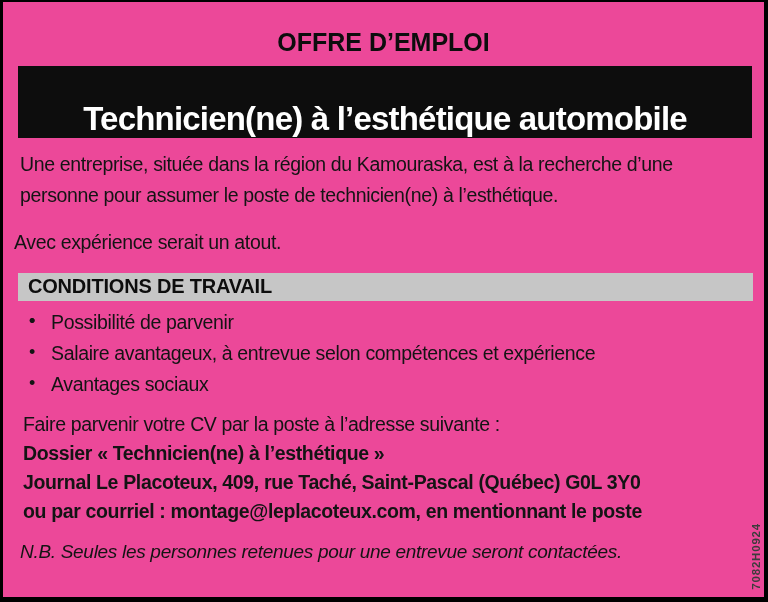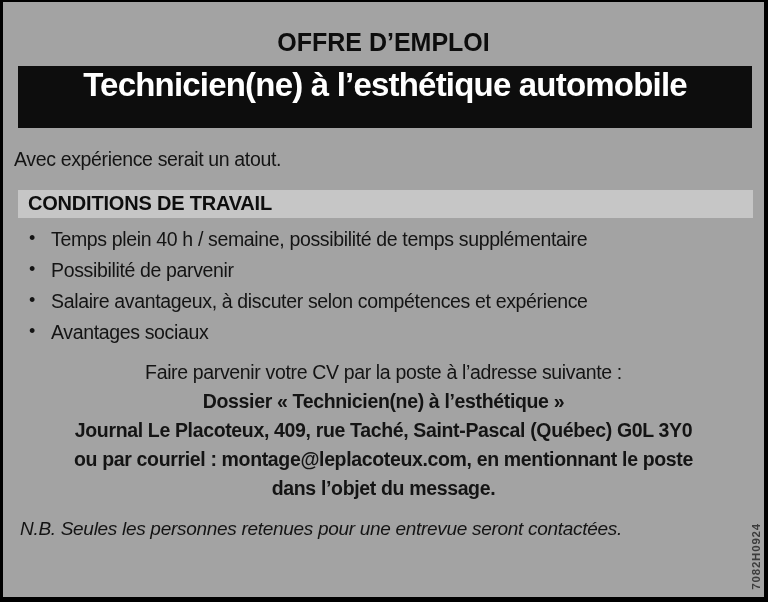--- a/index.html
+++ b/index.html
@@ -15,37 +15,37 @@
     color: #141414;
     overflow: hidden;
   }
   .ad-frame {
     position: absolute;
     inset: 0;
     box-sizing: border-box;
     border-style: solid;
     border-color: #000000;
     border-width: 2px 4px 5px 3px;
-    background: #a3a3a3;
+    background: #ec4899;
   }
   .kicker {
     margin-top: 26px;
     text-align: center;
     font-size: 25px;
     font-weight: bold;
     letter-spacing: 0px;
     color: #0d0d0d;
   }
   .banner {
     margin: 9px 12px 0 15px;
-    height: 62px;
+    height: 72px;
     background: #0d0d0d;
     color: #ffffff;
     display: flex;
-    align-items: flex-start;
+    align-items: flex-end;
     justify-content: center;
     font-size: 33px;
     font-weight: bold;
     letter-spacing: -0.8px;
   }
   .body-text {
     font-size: 19.5px;
     letter-spacing: -0.35px;
     line-height: 31px;
   }
@@ -77,21 +77,20 @@
     line-height: 22px;
   }
   .conditions-list .bullet {
     position: absolute;
     left: 9px;
     top: -1px;
     font-size: 18px;
   }
   .apply-block {
     margin: 15px 20px 0 20px;
-    text-align: center;
     line-height: 29px;
   }
   .apply-block .bold-line {
     font-weight: bold;
   }
   .footnote {
     margin: 15px 18px 0 17px;
     font-style: italic;
     font-size: 19px;
     letter-spacing: -0.3px;
@@ -112,49 +111,48 @@
 <body>
 
 <div class="ad-frame">
 
   <div class="kicker">OFFRE D’EMPLOI</div>
 
   <div class="banner">
     <span>Technicien(ne) à l’esthétique automobile</span>
   </div>
 
+  <p class="intro body-text">Une entreprise, située dans la région du Kamouraska, est à la recherche d’une personne pour assumer le poste de technicien(ne) à l’esthétique.</p>
 
   <p class="experience body-text">Avec expérience serait un atout.</p>
 
   <div class="conditions-bar">CONDITIONS DE TRAVAIL</div>
 
   <ul class="conditions-list body-text">
     <li>
       <span class="bullet">•</span>
-      <span>Temps plein 40 h / semaine, possibilité de temps supplémentaire</span>
     </li>
     <li>
       <span class="bullet">•</span>
       <span>Possibilité de parvenir</span>
     </li>
     <li>
       <span class="bullet">•</span>
-      <span>Salaire avantageux, à discuter selon compétences et expérience</span>
+      <span>Salaire avantageux, à entrevue selon compétences et expérience</span>
     </li>
     <li>
       <span class="bullet">•</span>
       <span>Avantages sociaux</span>
     </li>
   </ul>
 
   <div class="apply-block body-text">
     <div>Faire parvenir votre CV par la poste à l’adresse suivante :</div>
     <div class="bold-line">Dossier « Technicien(ne) à l’esthétique »</div>
     <div class="bold-line">Journal Le Placoteux, 409, rue Taché, Saint-Pascal (Québec) G0L 3Y0</div>
     <div class="bold-line">ou par courriel : montage@leplacoteux.com, en mentionnant le poste</div>
-    <div class="bold-line">dans l’objet du message.</div>
   </div>
 
   <p class="footnote">N.B. Seules les personnes retenues pour une entrevue seront contactées.</p>
 
   <div class="ad-code">7082H0924</div>
 
 </div>
 
 </body></html>

